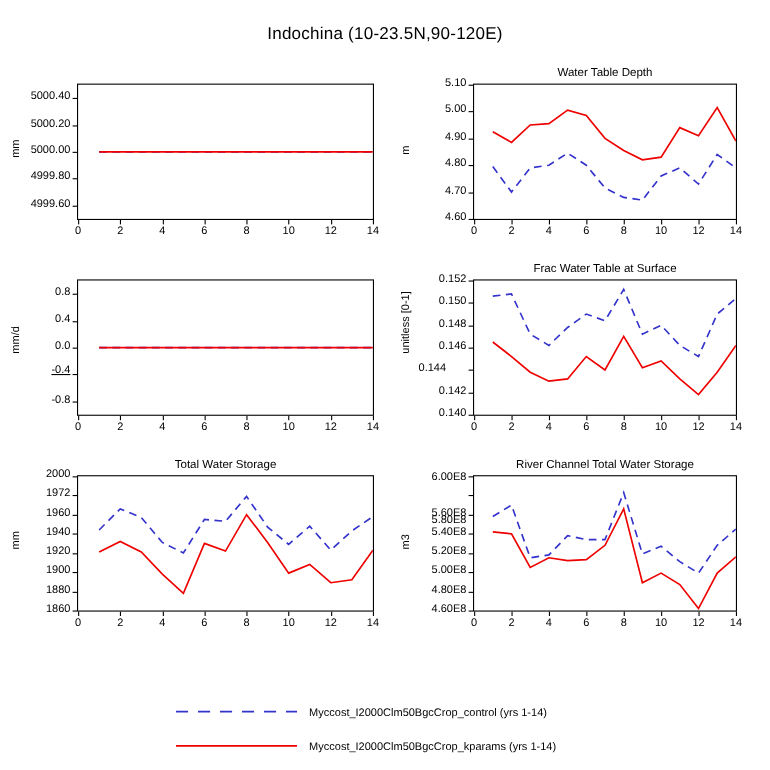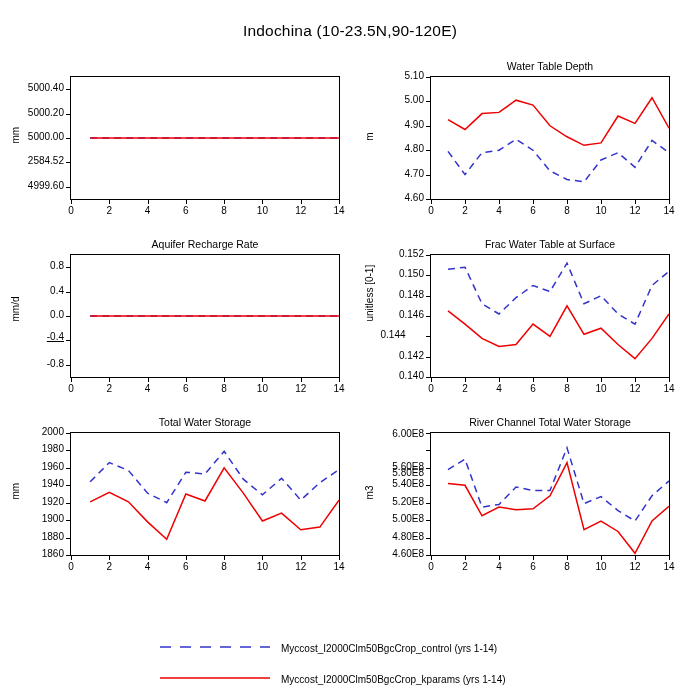--- a/index.html
+++ b/index.html
@@ -82,21 +82,21 @@
 <div id="charts">
     <div class="panel" style="left: 0px; top: 0px; width: 700px; height: 700px; pointer-events: none;">
       <div class="plotbox" style="left: 70px; top: 76px; width: 270px; height: 124px;">
         <svg width="268" height="122">
           <polyline points="19.14,61.00 38.29,61.00 57.43,61.00 76.57,61.00 95.71,61.00 114.86,61.00 134.00,61.00 153.14,61.00 172.29,61.00 191.43,61.00 210.57,61.00 229.71,61.00 248.86,61.00 268.00,61.00" fill="none" stroke="#3333cc" stroke-width="1.5" stroke-dasharray="7,5"></polyline>
           <polyline points="19.14,61.00 38.29,61.00 57.43,61.00 76.57,61.00 95.71,61.00 114.86,61.00 134.00,61.00 153.14,61.00 172.29,61.00 191.43,61.00 210.57,61.00 229.71,61.00 248.86,61.00 268.00,61.00" fill="none" stroke="#ee0000" stroke-width="1.5"></polyline>
         </svg>
       </div>
       <div class="ytick" style="left: 2px; top: 179.8px; width: 62px;">4999.60</div>
       <div style="position: absolute; left: 66px; top: 186.8px; width: 4px; height: 1px; background: rgb(0, 0, 0);"></div>
-      <div class="ytick" style="left: 2px; top: 155.4px; width: 62px;">2584.52</div>
+      <div class="ytick" style="left: 2px; top: 155.4px; width: 62px;">4999.80</div>
       <div style="position: absolute; left: 66px; top: 162.4px; width: 4px; height: 1px; background: rgb(0, 0, 0);"></div>
       <div class="ytick" style="left: 2px; top: 131px; width: 62px;">5000.00</div>
       <div style="position: absolute; left: 66px; top: 138px; width: 4px; height: 1px; background: rgb(0, 0, 0);"></div>
       <div class="ytick" style="left: 2px; top: 106.6px; width: 62px;">5000.20</div>
       <div style="position: absolute; left: 66px; top: 113.6px; width: 4px; height: 1px; background: rgb(0, 0, 0);"></div>
       <div class="ytick" style="left: 2px; top: 82.2px; width: 62px;">5000.40</div>
       <div style="position: absolute; left: 66px; top: 89.2px; width: 4px; height: 1px; background: rgb(0, 0, 0);"></div>
       <div class="xtick" style="left: 56px; top: 205px; width: 30px;">0</div>
       <div style="position: absolute; left: 71px; top: 200px; width: 1px; height: 4px; background: rgb(0, 0, 0);"></div>
       <div class="xtick" style="left: 94.2857px; top: 205px; width: 30px;">2</div>
@@ -147,21 +147,20 @@
       <div style="position: absolute; left: 567px; top: 200px; width: 1px; height: 4px; background: rgb(0, 0, 0);"></div>
       <div class="xtick" style="left: 586px; top: 205px; width: 30px;">10</div>
       <div style="position: absolute; left: 601px; top: 200px; width: 1px; height: 4px; background: rgb(0, 0, 0);"></div>
       <div class="xtick" style="left: 620px; top: 205px; width: 30px;">12</div>
       <div style="position: absolute; left: 635px; top: 200px; width: 1px; height: 4px; background: rgb(0, 0, 0);"></div>
       <div class="xtick" style="left: 654px; top: 205px; width: 30px;">14</div>
       <div style="position: absolute; left: 669px; top: 200px; width: 1px; height: 4px; background: rgb(0, 0, 0);"></div>
       <div class="ylabel" style="left: 362px; top: 131px; width: 14px; text-align: center; transform: rotate(-90deg);">m</div>
     </div>
     <div class="panel" style="left: 0px; top: 0px; width: 700px; height: 700px; pointer-events: none;">
-      <div class="panel-title" style="position: absolute; left: 70px; top: 238px; width: 270px;">Aquifer Recharge Rate</div>
       <div class="plotbox" style="left: 70px; top: 254px; width: 270px; height: 124px;">
         <svg width="268" height="122">
           <polyline points="19.14,61.00 38.29,61.00 57.43,61.00 76.57,61.00 95.71,61.00 114.86,61.00 134.00,61.00 153.14,61.00 172.29,61.00 191.43,61.00 210.57,61.00 229.71,61.00 248.86,61.00 268.00,61.00" fill="none" stroke="#3333cc" stroke-width="1.5" stroke-dasharray="7,5"></polyline>
           <polyline points="19.14,61.00 38.29,61.00 57.43,61.00 76.57,61.00 95.71,61.00 114.86,61.00 134.00,61.00 153.14,61.00 172.29,61.00 191.43,61.00 210.57,61.00 229.71,61.00 248.86,61.00 268.00,61.00" fill="none" stroke="#ee0000" stroke-width="1.5"></polyline>
         </svg>
       </div>
       <div class="ytick" style="left: 2px; top: 357.8px; width: 62px;">-0.8</div>
       <div style="position: absolute; left: 66px; top: 364.8px; width: 4px; height: 1px; background: rgb(0, 0, 0);"></div>
       <div class="ytick" style="left: 2px; top: 331px; width: 62px; text-decoration: underline;">-0.4</div>
       <div style="position: absolute; left: 66px; top: 340.4px; width: 4px; height: 1px; background: rgb(0, 0, 0);"></div>
@@ -242,21 +241,21 @@
       <div class="ytick" style="left: 2px; top: 530.571px; width: 62px;">1880</div>
       <div style="position: absolute; left: 66px; top: 537.571px; width: 4px; height: 1px; background: rgb(0, 0, 0);"></div>
       <div class="ytick" style="left: 2px; top: 513.143px; width: 62px;">1900</div>
       <div style="position: absolute; left: 66px; top: 520.143px; width: 4px; height: 1px; background: rgb(0, 0, 0);"></div>
       <div class="ytick" style="left: 2px; top: 495.714px; width: 62px;">1920</div>
       <div style="position: absolute; left: 66px; top: 502.714px; width: 4px; height: 1px; background: rgb(0, 0, 0);"></div>
       <div class="ytick" style="left: 2px; top: 478.286px; width: 62px;">1940</div>
       <div style="position: absolute; left: 66px; top: 485.286px; width: 4px; height: 1px; background: rgb(0, 0, 0);"></div>
       <div class="ytick" style="left: 2px; top: 460.857px; width: 62px;">1960</div>
       <div style="position: absolute; left: 66px; top: 467.857px; width: 4px; height: 1px; background: rgb(0, 0, 0);"></div>
-      <div class="ytick" style="left: 2px; top: 443.429px; width: 62px;">1980</div>
+      <div class="ytick" style="left: 2px; top: 443.429px; width: 62px;">1972</div>
       <div style="position: absolute; left: 66px; top: 450.429px; width: 4px; height: 1px; background: rgb(0, 0, 0);"></div>
       <div class="ytick" style="left: 2px; top: 426px; width: 62px;">2000</div>
       <div style="position: absolute; left: 66px; top: 433px; width: 4px; height: 1px; background: rgb(0, 0, 0);"></div>
       <div class="xtick" style="left: 56px; top: 561px; width: 30px;">0</div>
       <div style="position: absolute; left: 71px; top: 556px; width: 1px; height: 4px; background: rgb(0, 0, 0);"></div>
       <div class="xtick" style="left: 94.2857px; top: 561px; width: 30px;">2</div>
       <div style="position: absolute; left: 109.286px; top: 556px; width: 1px; height: 4px; background: rgb(0, 0, 0);"></div>
       <div class="xtick" style="left: 132.571px; top: 561px; width: 30px;">4</div>
       <div style="position: absolute; left: 147.571px; top: 556px; width: 1px; height: 4px; background: rgb(0, 0, 0);"></div>
       <div class="xtick" style="left: 170.857px; top: 561px; width: 30px;">6</div>

